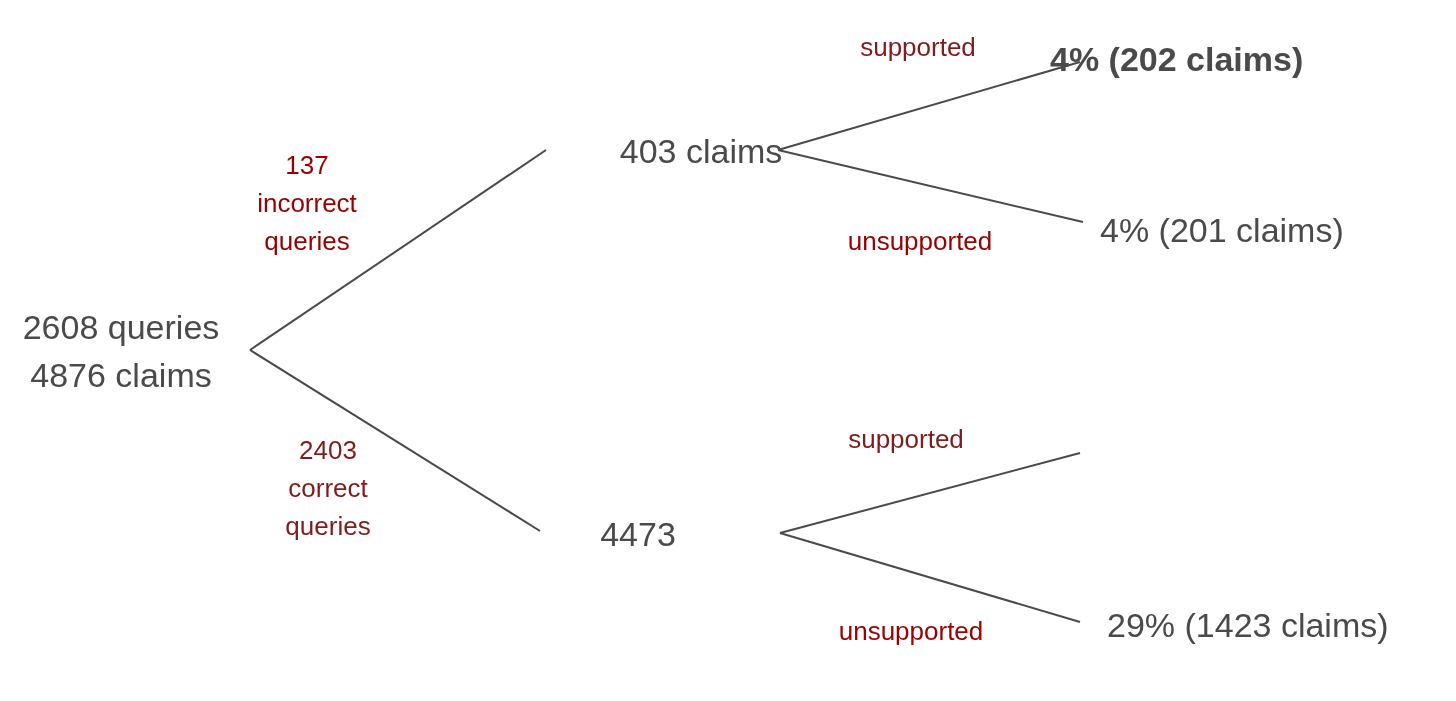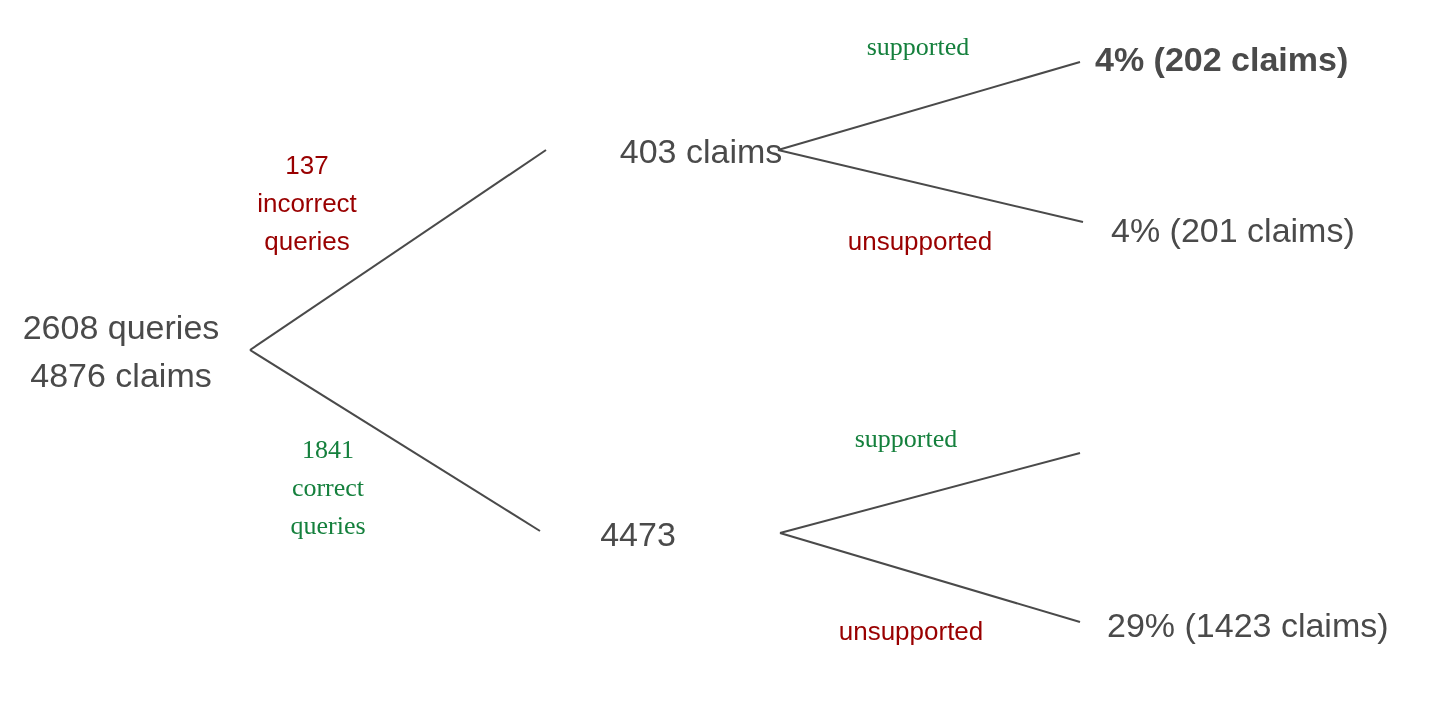--- a/index.html
+++ b/index.html
@@ -32,21 +32,21 @@
     white-space: nowrap;
     text-align: center;
     color: #4a4a4a;
     font-size: 34px;
     line-height: 48px;
   }
   .small {
     font-size: 26px;
     line-height: 38px;
   }
-  .green { color: #15803d; font-family: Liberation Serif, serif; }
+  .green { color: #7f1d1d; }
   .red   { color: #990000; }
   .result {
     position: absolute;
     transform: translate(0, -50%);
     white-space: nowrap;
     color: #4a4a4a;
     font-size: 34px;
   }
   .bold { font-weight: bold; }
 </style>
@@ -73,25 +73,25 @@
     <div>137</div>
     <div>incorrect</div>
     <div>queries</div>
   </div>
 
   <div class="txt" style="left:661px; top:151px;margin-left:40px;">403 claims</div>
 
   <div class="txt small green" style="left:918px; top:47px;">supported</div>
   <div class="txt small red" style="left:920px; top:241px;">unsupported</div>
 
-  <div class="result bold" style="left:1095px; top:59px;">4% (202 claims)</div>
-  <div class="result" style="left:1100px; top:230px;margin-left:11px;">4% (201 claims)</div>
+  <div class="result bold" style="left:1050px; top:59px;">4% (202 claims)</div>
+  <div class="result" style="left:1100px; top:230px;">4% (201 claims)</div>
 
   <div class="txt small green" style="left:328px; top:488px;">
-    <div>1841</div>
+    <div>2403</div>
     <div>correct</div>
     <div>queries</div>
   </div>
 
   <div class="txt" style="left:638px; top:534px; line-height:49px;">
     <div>4473</div>
   </div>
 
   <div class="txt small green" style="left:906px; top:439px;">supported</div>
   <div class="txt small red" style="left:911px; top:631px;">unsupported</div>

